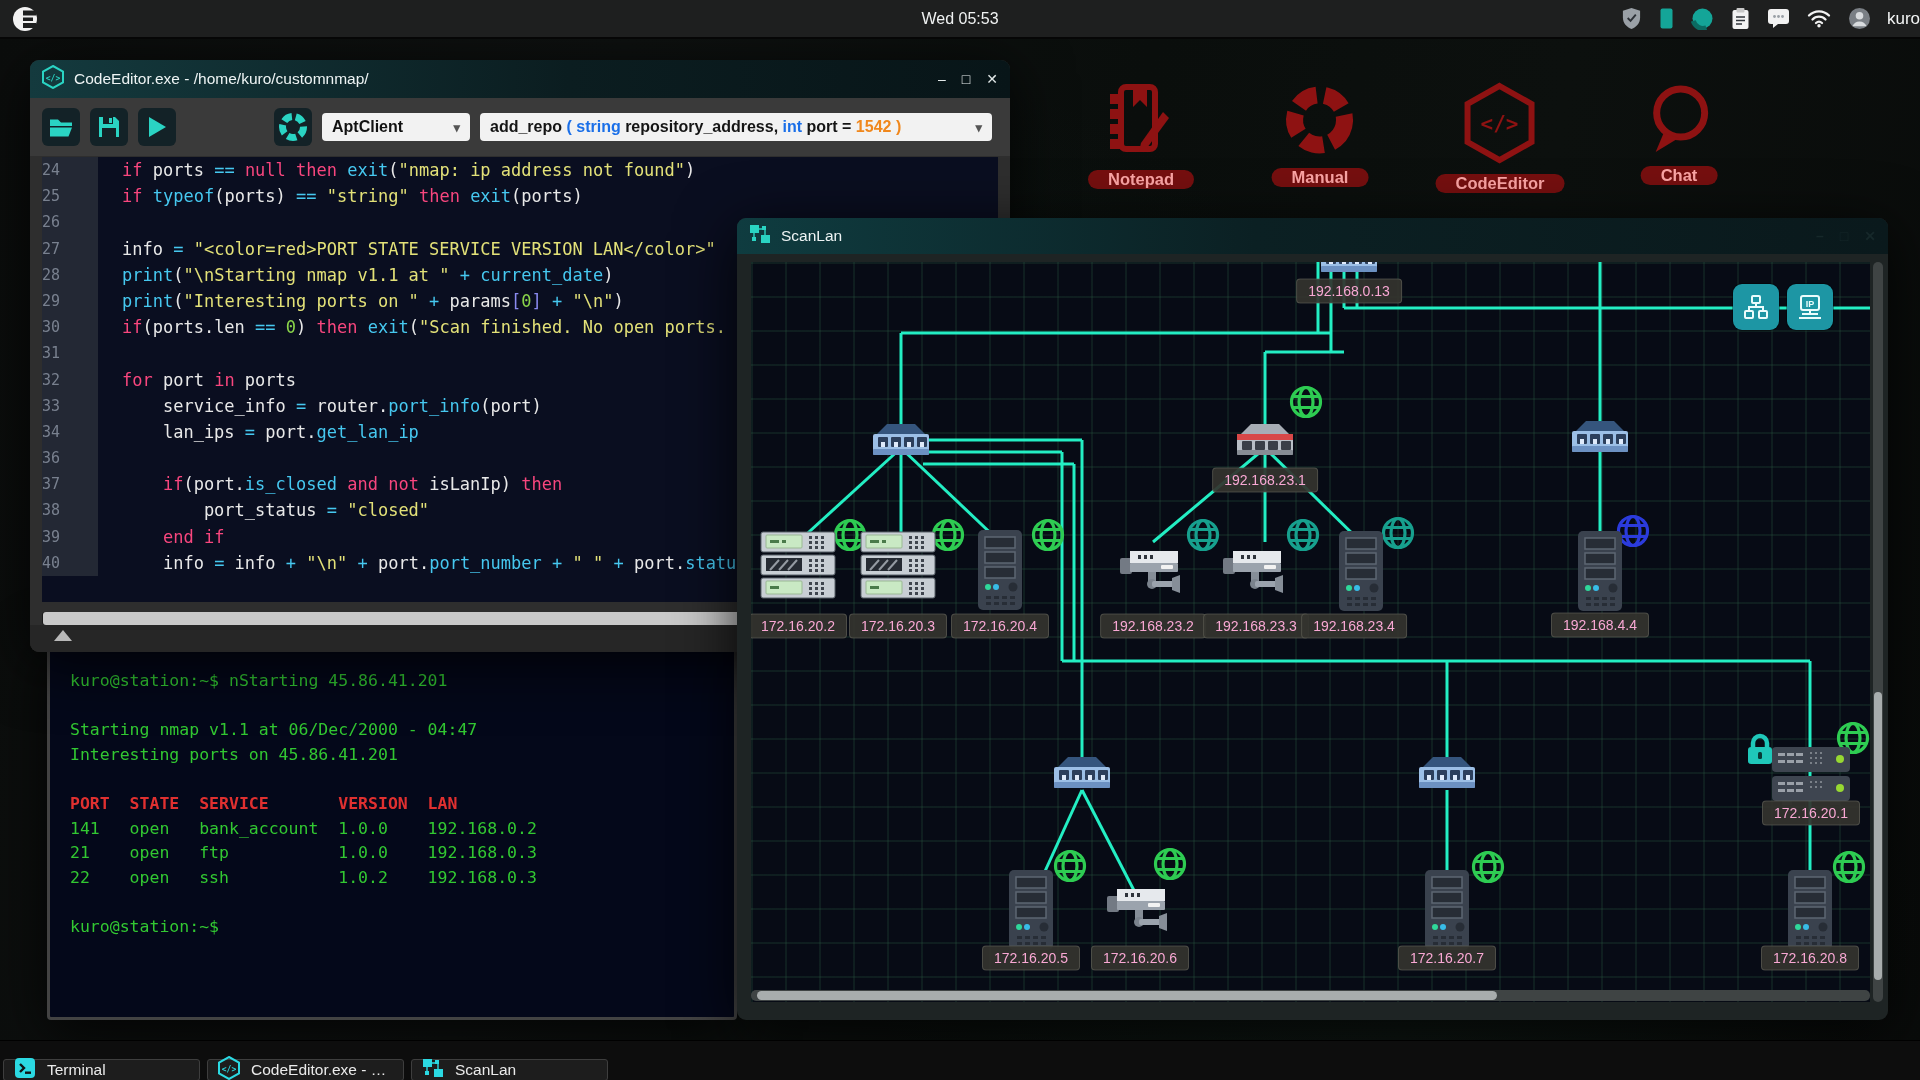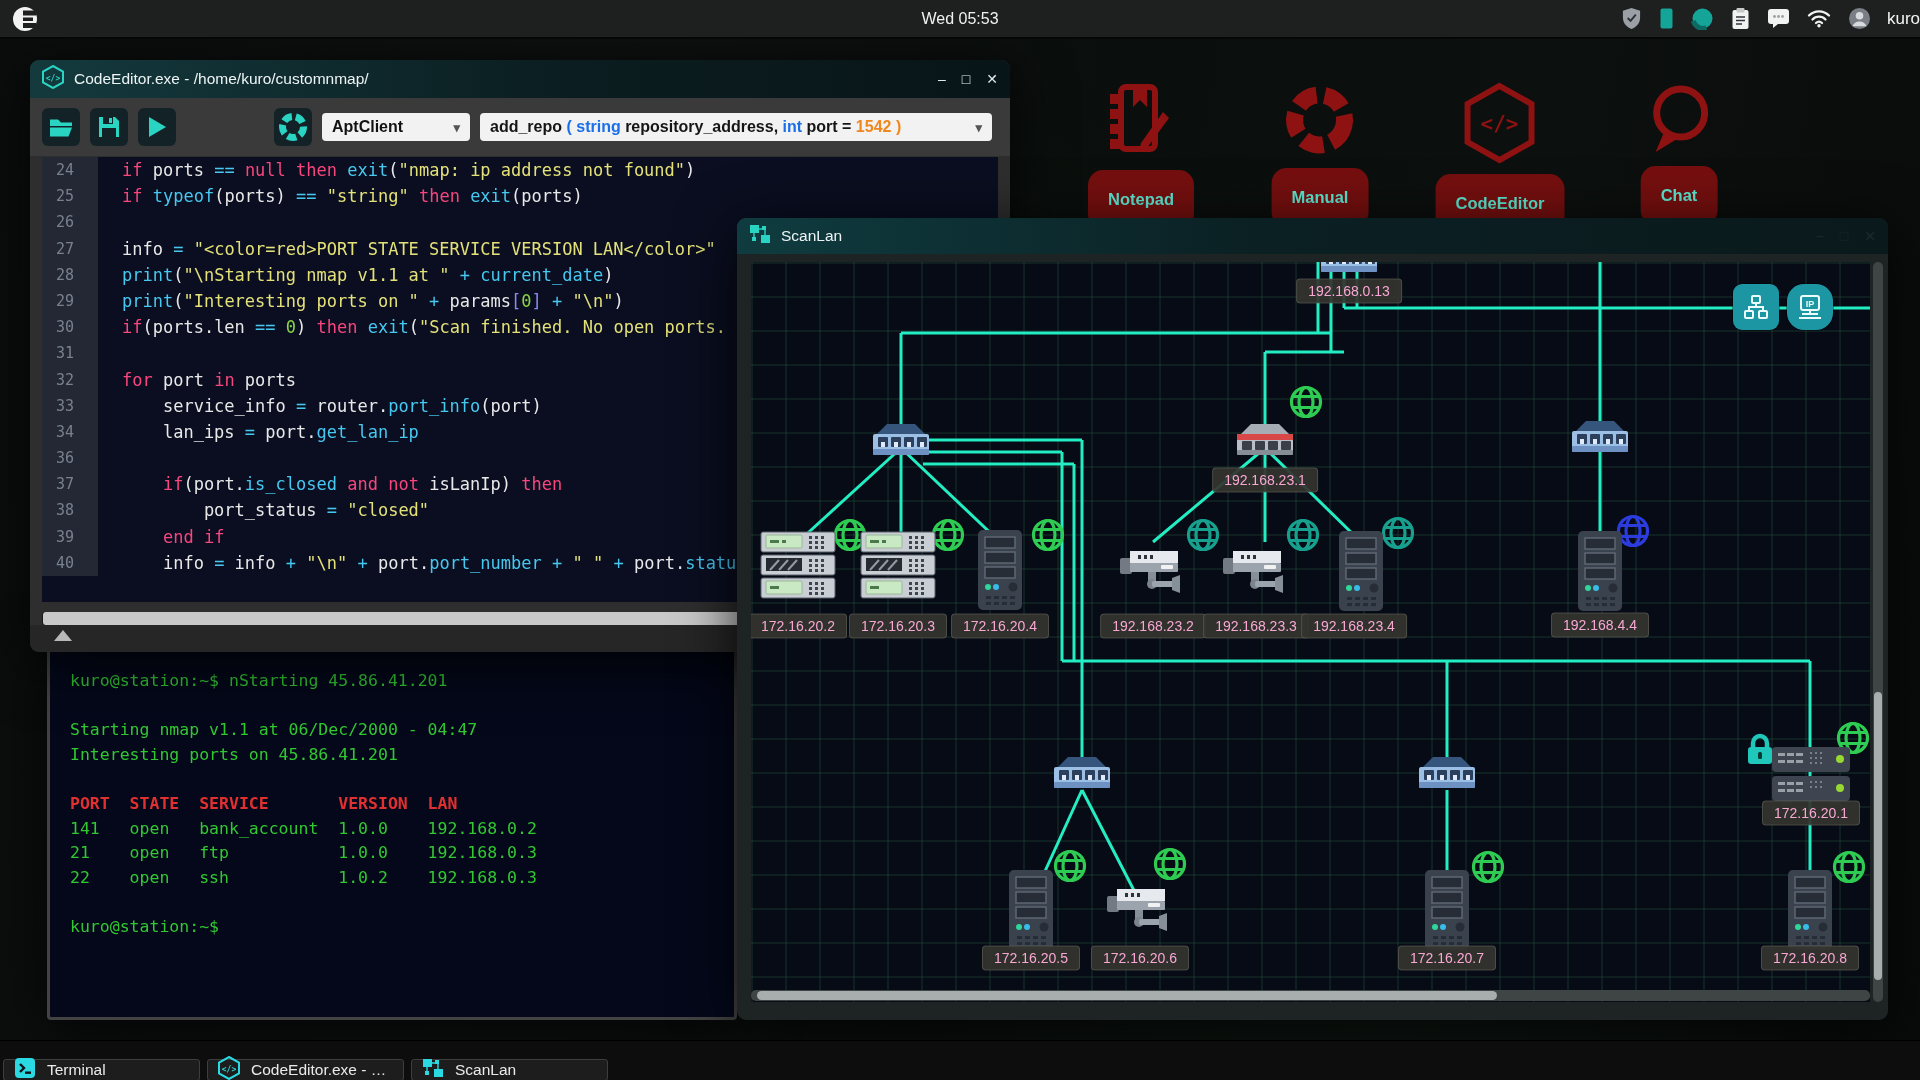--- a/index.html
+++ b/index.html
@@ -14,21 +14,21 @@
     border-bottom:2px solid #060606;display:flex;align-items:center;z-index:50;}
   #topbar .logo{margin-left:12px;display:flex;align-items:center;}
   #clock{position:absolute;left:50%;transform:translateX(-50%);color:#f0f2f2;font-size:16px;}
   #tray{margin-left:auto;display:flex;align-items:center;gap:17px;padding-right:14px;}
   .tray-icon{display:flex;align-items:center;}
   #username{color:#f2f4f4;font-size:17px;margin-left:2px;}
   
   .desktop-icon{position:absolute;top:82px;transform:translateX(-50%);display:flex;
     flex-direction:column;align-items:center;z-index:2;cursor:pointer;}
   .desktop-icon .pill{margin-top:6px;background:#760f0f;border-radius:15px;
-    padding:20px 20px;color:#5eead4;font-weight:bold;font-size:16.5px;white-space:nowrap;}
+    padding:0 20px;color:#fca5a5;font-weight:bold;font-size:16.5px;white-space:nowrap;}
   
   .win{position:absolute;border-radius:9px;box-shadow:0 12px 60px rgba(0,0,0,.8);}
   .titlebar{height:38px;display:flex;align-items:center;gap:10px;padding:0 12px;
     border-radius:9px 9px 0 0;}
   .win-title{color:#eef4f4;font-size:15.5px;}
   .win-btns{margin-left:auto;display:flex;gap:16px;font-size:14px;align-items:center;}
   .win-btns span{cursor:pointer;}
   
   #code-window{left:30px;top:60px;width:980px;height:592px;background:#2e2e2e;z-index:20;}
   #code-window .titlebar{background:linear-gradient(90deg,#143a3e,#0b1d20 55%,#081518);}
@@ -41,21 +41,21 @@
   .dropdown{height:28px;background:#f2f2f2;border-radius:4px;display:flex;align-items:center;
     padding:0 10px;font-weight:bold;font-size:16px;color:#111;cursor:pointer;}
   #apt-select{width:128px;justify-content:space-between;}
   #sig-select{width:492px;justify-content:space-between;white-space:pre;}
   .chev{color:#555;font-size:13px;margin-left:8px;}
   .sig-k{color:#151515;} .sig-b{color:#1a6fe8;} .sig-o{color:#f0871c;}
   #code-area{position:absolute;left:12px;top:97px;width:956px;height:445px;overflow:hidden;
     background:#0a0e20;font-family:"DejaVu Sans Mono",monospace;}
   .code-row{display:flex;height:26.2px;line-height:26.2px;}
   .code-row .ln{width:46px;flex-shrink:0;background:#232834;color:#79818f;
-    text-align:center;padding-right:10px;font-size:15px;}
+    text-align:left;padding-right:10px;font-size:15px;}
   .code-row .code-text{padding-left:24px;font-size:17px;white-space:pre;}
   .tk.k{color:#f8467e}.tk.f{color:#46c8f0}.tk.s{color:#e3e178}.tk.o{color:#46c8f0}
   .tk.n{color:#8ad44a}.tk.b{color:#8a8af0}.tk.p{color:#e8e8e8}
   #code-hscroll{position:absolute;left:12px;top:552px;width:956px;height:13px;
     background:#1a1a1a;border-radius:3px;}
   #code-hscroll .thumb{position:absolute;left:1px;top:0;height:13px;width:97%;
     background:#c9c9c9;border-radius:3px;cursor:pointer;}
   #code-bottom{position:absolute;left:0;top:565px;width:100%;height:27px;background:#262626;
     border-radius:0 0 9px 9px;}
   #code-bottom .tri{position:absolute;left:24px;top:5px;width:0;height:0;
@@ -945,21 +945,21 @@
         <div class="map-control" style="left: 1005px; top: 45px;">
           <svg width="28" height="28" viewBox="0 0 28 28">
             <g fill="none" stroke="#eafcfc" stroke-width="2">
               <rect x="10" y="3" width="8" height="7" rx="1"></rect>
               <rect x="3" y="18" width="8" height="7" rx="1"></rect>
               <rect x="17" y="18" width="8" height="7" rx="1"></rect>
               <path d="M14 10 v4 M7 18 v-4 h14 v4"></path>
             </g>
           </svg>
         </div>
-        <div class="map-control" style="left: 1059px; top: 45px; border-radius: 17px;">
+        <div class="map-control" style="left: 1059px; top: 45px;">
           <svg width="28" height="28" viewBox="0 0 28 28">
             <g fill="none" stroke="#eafcfc" stroke-width="2">
               <rect x="5" y="3" width="18" height="14" rx="2"></rect>
               <path d="M14 17 v4 M6 21 h16 M3 25 h22"></path>
             </g>
             <text x="14" y="13.5" font-size="9" font-weight="bold" fill="#eafcfc" text-anchor="middle" font-family="Liberation Sans,sans-serif">IP</text>
           </svg>
         </div>
       </div>
     <div id="map-vscroll">

